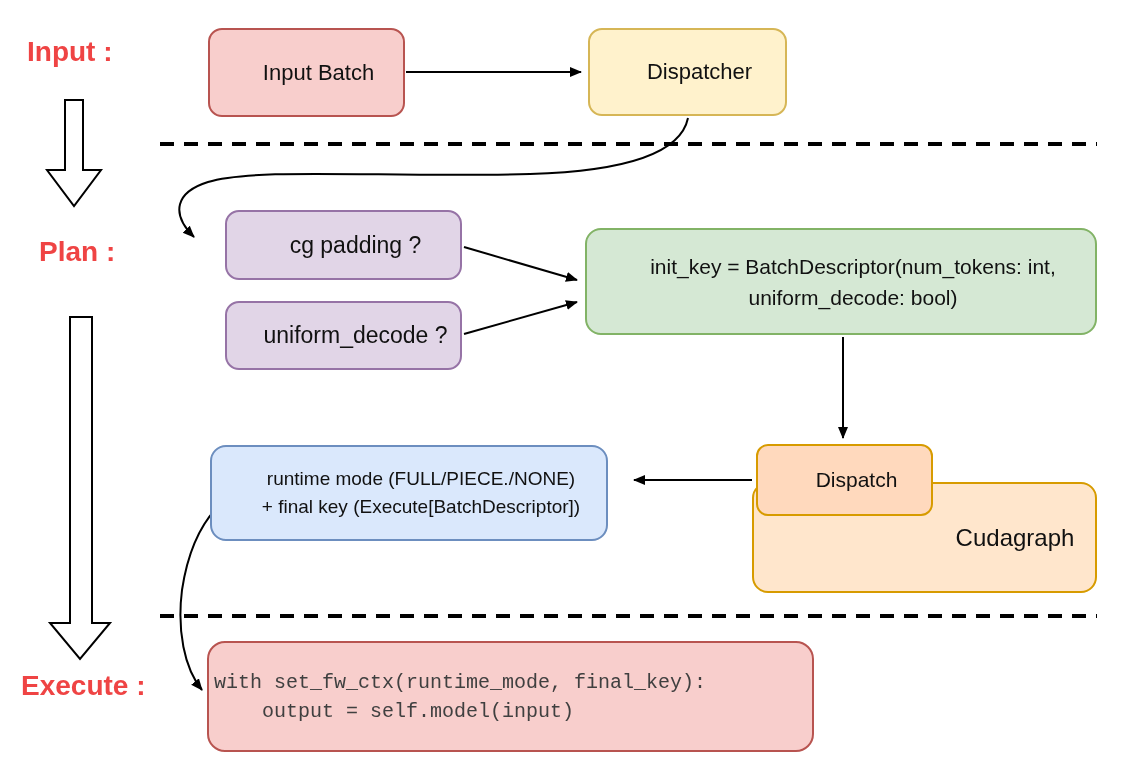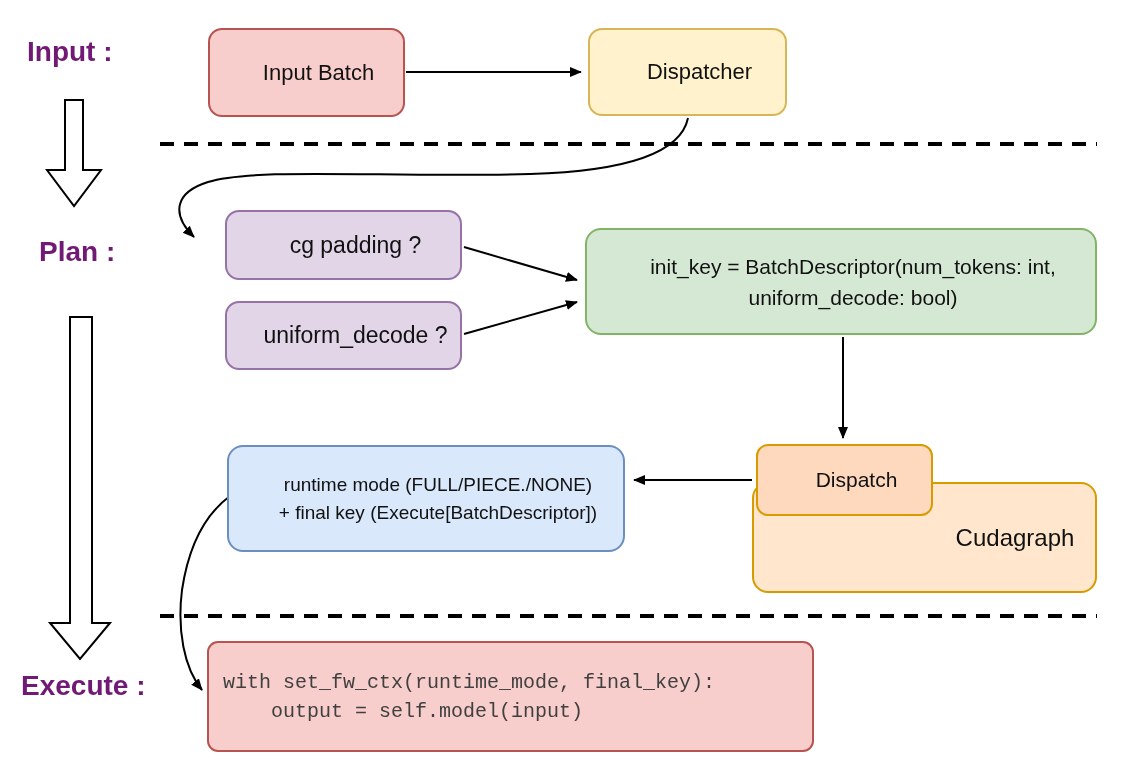--- a/index.html
+++ b/index.html
@@ -11,21 +11,21 @@
     overflow:hidden;
   }
   svg.connectors{position:absolute;left:0;top:0;z-index:1;}
   .node{
     position:absolute;z-index:2;
     display:flex;flex-direction:column;align-items:center;justify-content:center;
     text-align:center;color:#111;box-sizing:border-box;padding-left:24px;
   }
   .section-label{
     position:absolute;z-index:2;
-    font-weight:bold;font-size:28px;color:#701a75;white-space:nowrap;
+    font-weight:bold;font-size:28px;color:#ef4444;white-space:nowrap;
   }
   
   .lbl-input{left:27px;top:36px;}
   .lbl-plan{left:39px;top:236px;}
   .lbl-execute{left:21px;top:670px;}
   
   .n-input-batch{left:208px;top:28px;width:197px;height:89px;
     background:#f8cecc;border:2px solid #b85450;border-radius:14px;font-size:22px;}
   .n-preprocess{left:588px;top:28px;width:199px;height:88px;
     background:#fff2cc;border:2px solid #d6b656;border-radius:14px;font-size:22px;}
@@ -37,26 +37,26 @@
     background:#d5e8d4;border:2px solid #82b366;border-radius:16px;
     font-size:21px;line-height:31px;}
   .n-cudagraph{left:752px;top:442px;width:345px;height:111px;
     background:#ffe6cc;border:2px solid #d79b00;border-radius:16px;margin-top:40px;}
   .cudagraph-label{
     position:absolute;left:182px;top:0;width:158px;height:100%;
     display:flex;flex-direction:column;align-items:center;justify-content:center;
     font-size:24px;line-height:31px;}
   .n-dispatch{left:756px;top:444px;width:177px;height:72px;
     background:#ffd9bd;border:2px solid #d79b00;border-radius:12px;font-size:21px;}
-  .n-runtime{left:227px;top:445px;width:398px;height:107px;
+  .n-runtime{left:210px;top:445px;width:398px;height:96px;
     background:#dae8fc;border:2px solid #6c8ebf;border-radius:16px;
     font-size:19px;line-height:28px;}
   .n-code{left:207px;top:641px;width:607px;height:111px;
-    background:#f8cecc;border:2px solid #b85450;border-radius:11px;
-    align-items:flex-start;padding-left:14px;
+    background:#f8cecc;border:2px solid #b85450;border-radius:18px;
+    align-items:flex-start;padding-left:5px;
     font-family:"Liberation Mono", monospace;font-size:20px;line-height:29px;
     color:#404040;text-align:left;}
   .pre{white-space:pre;}
 </style>
 </head>
 <body>
 
 <div class="canvas">
 
   <svg class="connectors" width="1142" height="770" viewBox="0 0 1142 770">

